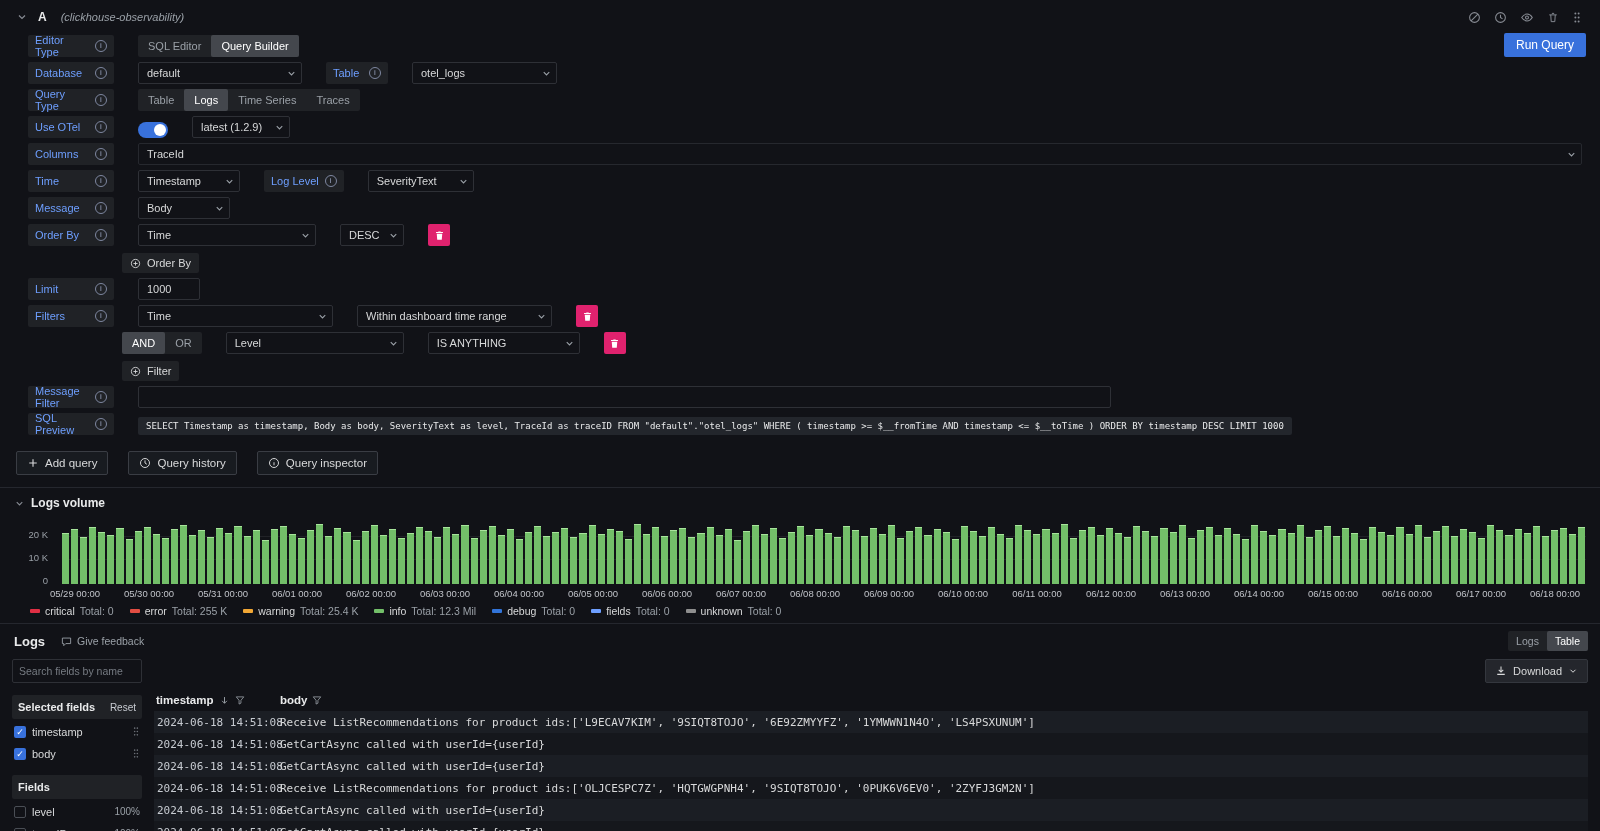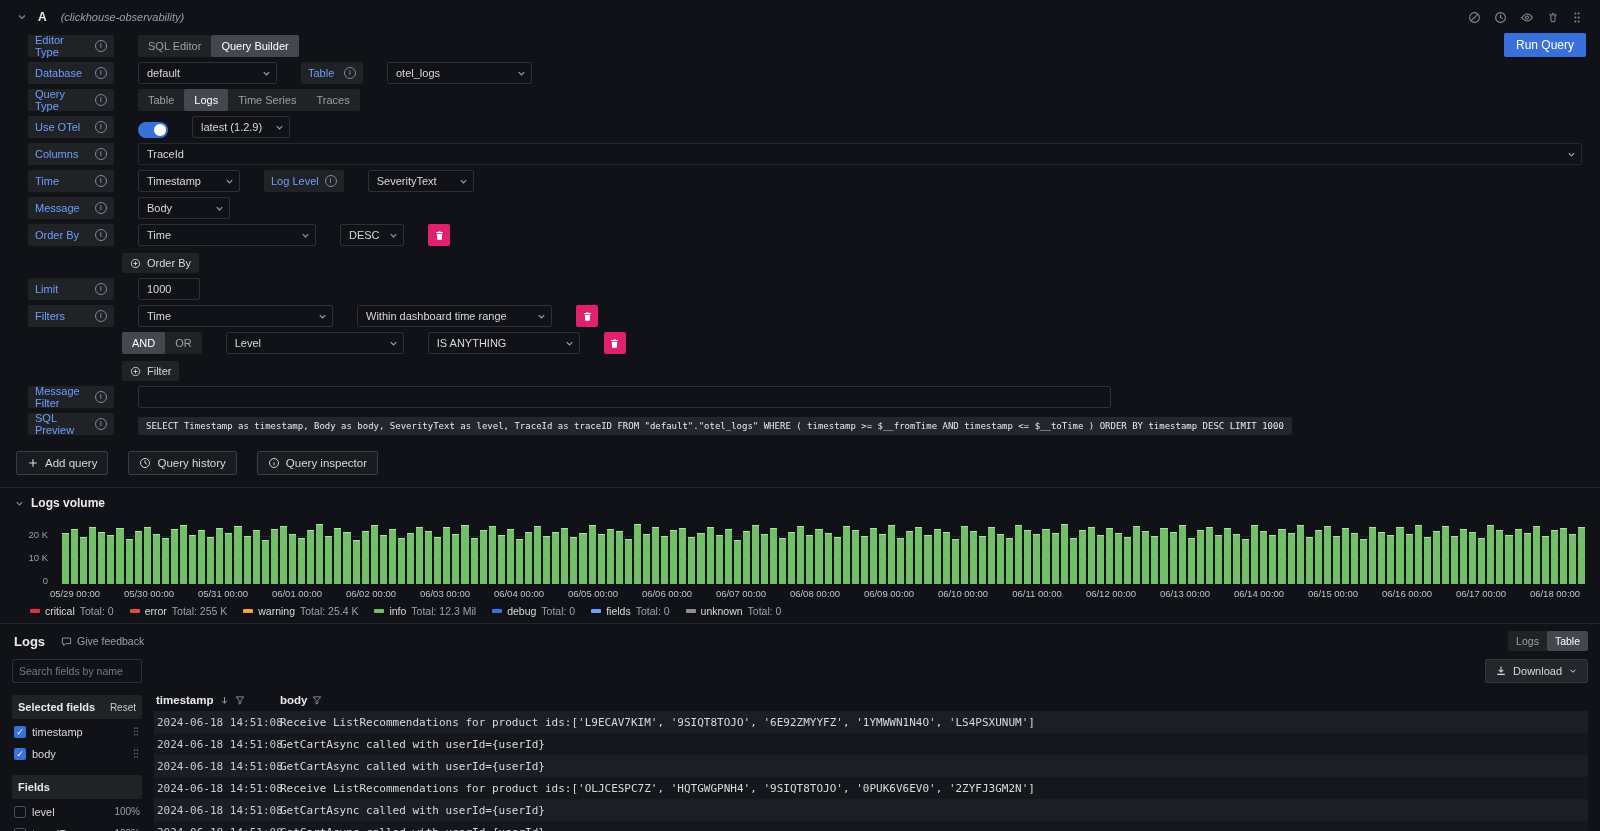--- a/index.html
+++ b/index.html
@@ -148,21 +148,21 @@
         <div class="seg-item selected">Query Builder</div>
       </div>
     <button class="run-btn">Run Query</button>
   </div>
 
   <div class="qrow">
     <div class="flabel">
         <span>Database</span>
         <span class="info">i</span>
       </div>
-    <div class="select" style="width:139px">
+    <div class="select" style="width:164px">
         <span>default</span>
         <span class="caret">
           <svg width="11" height="11" viewBox="0 0 16 16">
             <path d="M4 6l4 4 4-4" stroke="currentColor" stroke-width="1.6" fill="none"></path>
           </svg>
         </span>
       </div>
     <div class="flabel auto">
         <span>Table</span>
         <span class="info">i</span>

